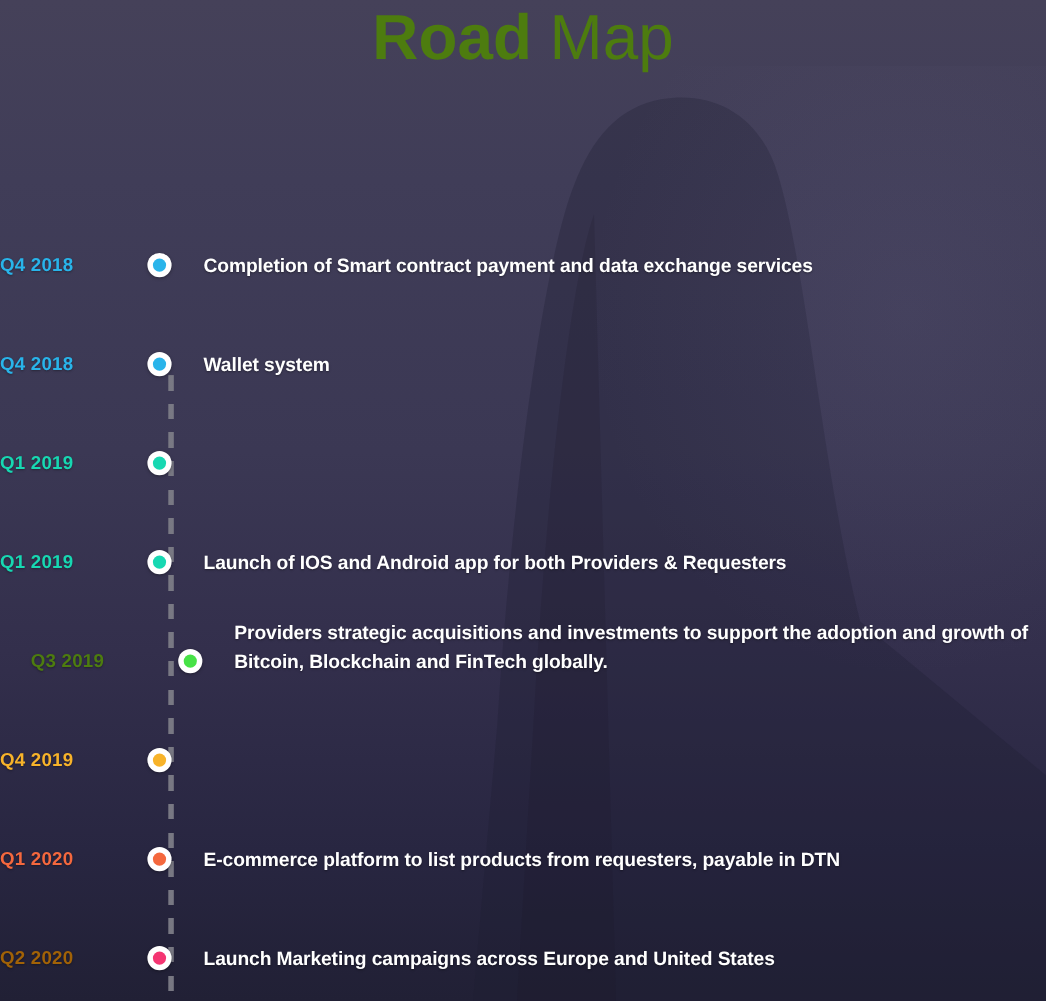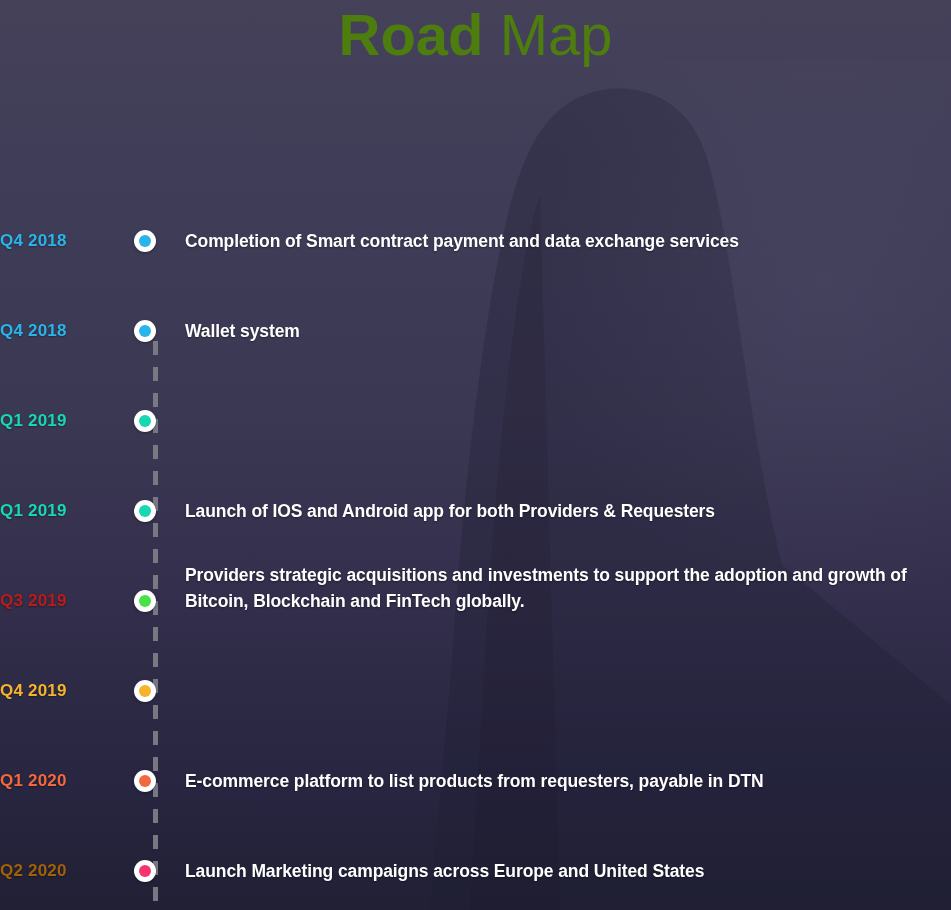--- a/index.html
+++ b/index.html
@@ -100,21 +100,21 @@
     <div class="quarter" style="color: rgb(23, 216, 178);">Q1 2019</div>
     <div class="dot-wrap">
       <div class="dot">
         <div class="dot-core" style="background: rgb(23, 216, 178);"></div>
       </div>
     </div>
     <div class="tl-text">Launch of IOS and Android app for both Providers &amp; Requesters</div>
   </div>
 
   <div class="tl-item">
-    <div class="quarter" style="color: #b91c1c;">Q3 2019</div>
+    <div class="quarter" style="color: #4d7c0f; margin-left: 28px;">Q3 2019</div>
     <div class="dot-wrap">
       <div class="dot">
         <div class="dot-core" style="background: rgb(71, 226, 71);"></div>
       </div>
     </div>
     <div class="tl-text">Providers strategic acquisitions and investments to support the adoption and growth of Bitcoin, Blockchain and FinTech globally.</div>
   </div>
 
   <div class="tl-item">
     <div class="quarter" style="color: rgb(247, 179, 42);">Q4 2019</div>

